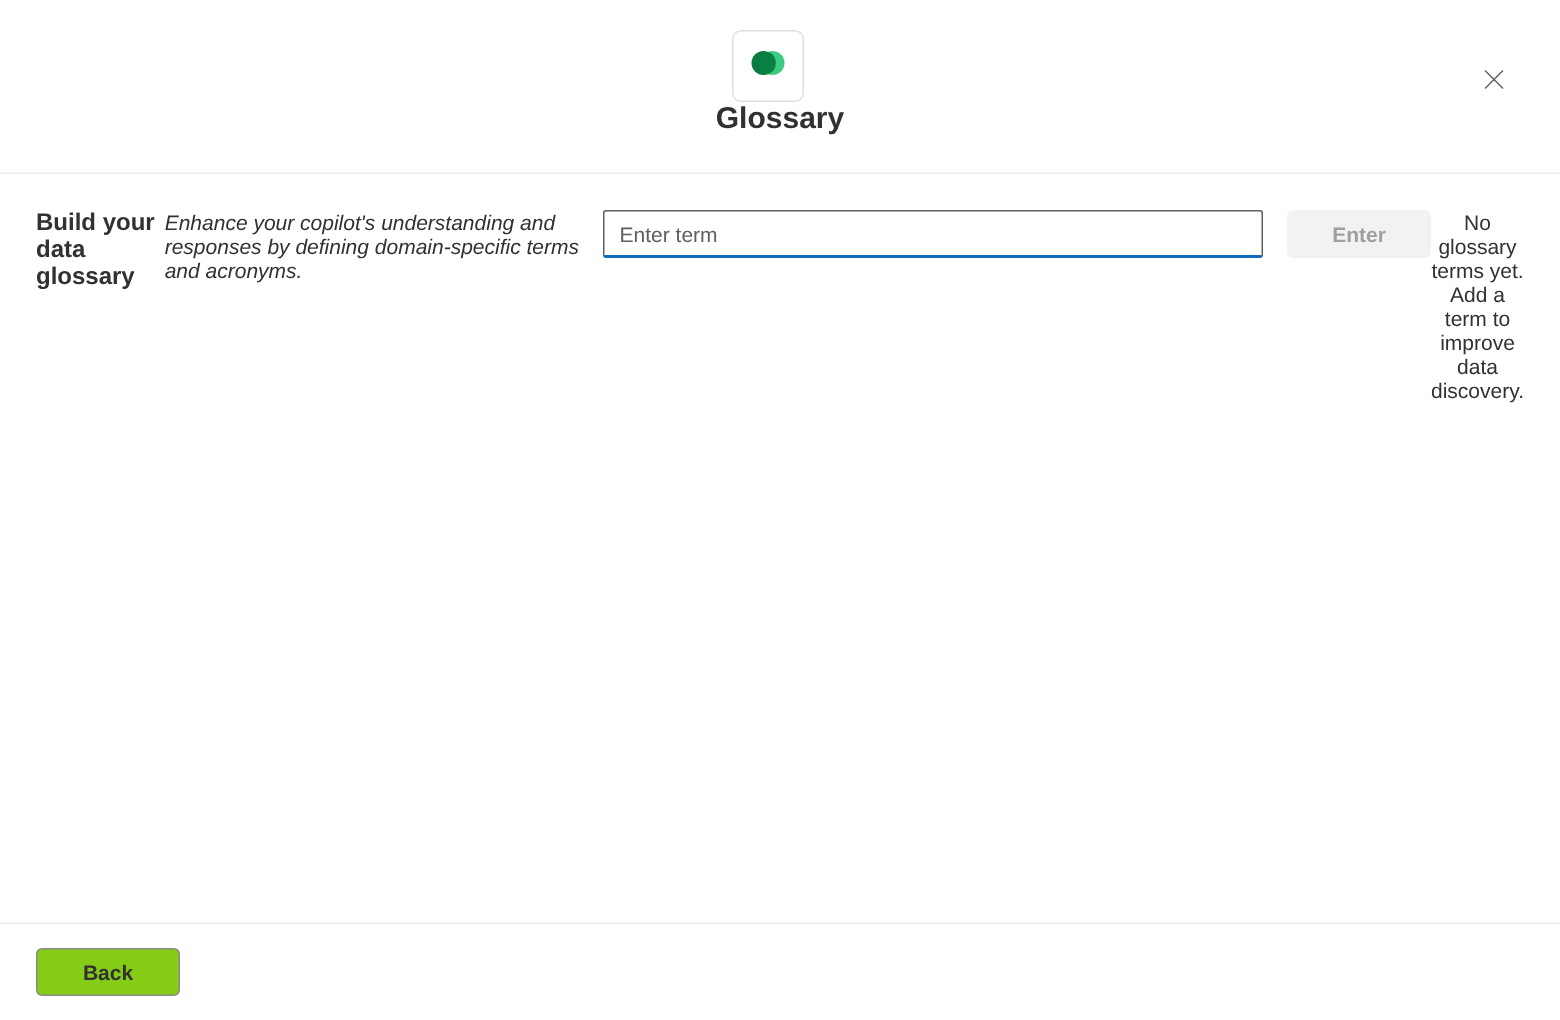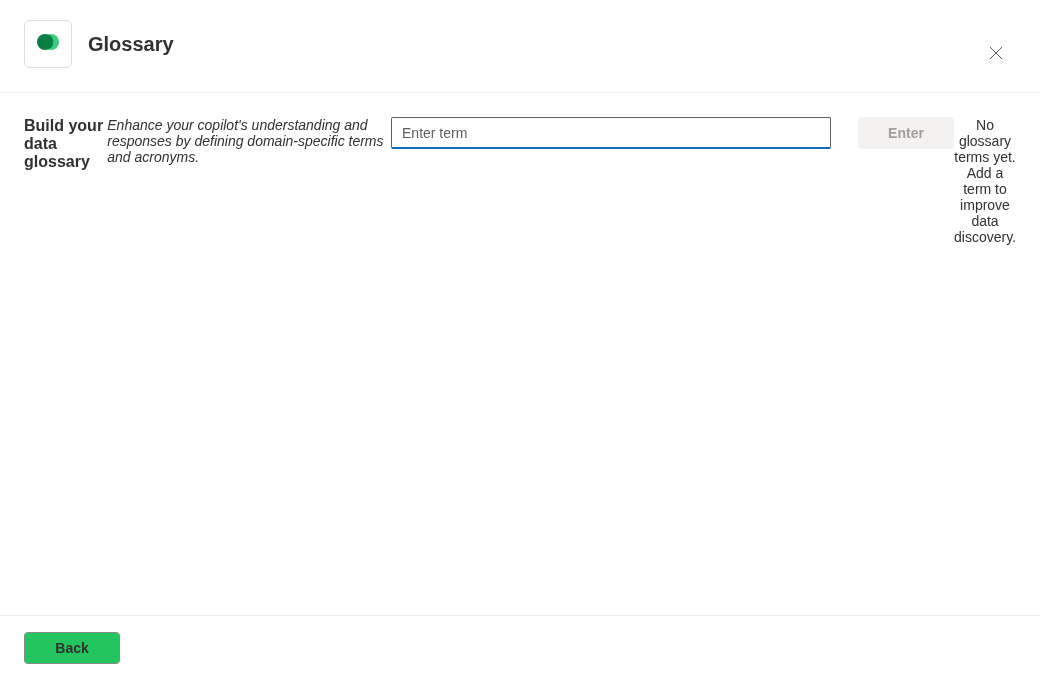--- a/index.html
+++ b/index.html
@@ -18,20 +18,21 @@
     position: relative;
     border-radius: 8px;
   }
   
   .header {
     display: flex;
     align-items: center;
     padding: 20px 24px 24px 24px;
     border-bottom: 1px solid #edebe9;
     position: relative;
+    flex-direction: column;
   }
   .icon-box {
     width: 48px; height: 48px;
     border: 1px solid #e1dfdd;
     border-radius: 6px;
     display: flex;
     align-items: center;
     justify-content: center;
     margin-right: 16px;
     background: #ffffff;
@@ -70,21 +71,21 @@
     margin: 0 0 4px 0;
   }
   .section-subtitle {
     font-size: 14px;
     color: #323130;
     margin: 0 0 8px 0;
     font-style: italic;
   }
   .input-row {
     display: flex;
-    gap: 27px;
+    gap: 16px;
     align-items: stretch;
   }
   .text-input {
     height: 32px;
     border: 1px solid #605e5c;
     border-radius: 2px;
     padding: 0 10px;
     font-size: 14px;
     font-family: inherit;
     outline: none;
@@ -129,21 +130,21 @@
     display: flex;
     justify-content: space-between;
     align-items: center;
   }
   .btn-secondary {
     height: 32px;
     min-width: 96px;
     padding: 0 20px;
     border: 1px solid #8a8886;
     border-radius: 4px;
-    background: #22c55e;
+    background: #84cc16;
     color: #323130;
     font-size: 14px;
     font-weight: 600;
     cursor: pointer;
     font-family: inherit;
   }
 </style>
 </head>
 <body>
 

